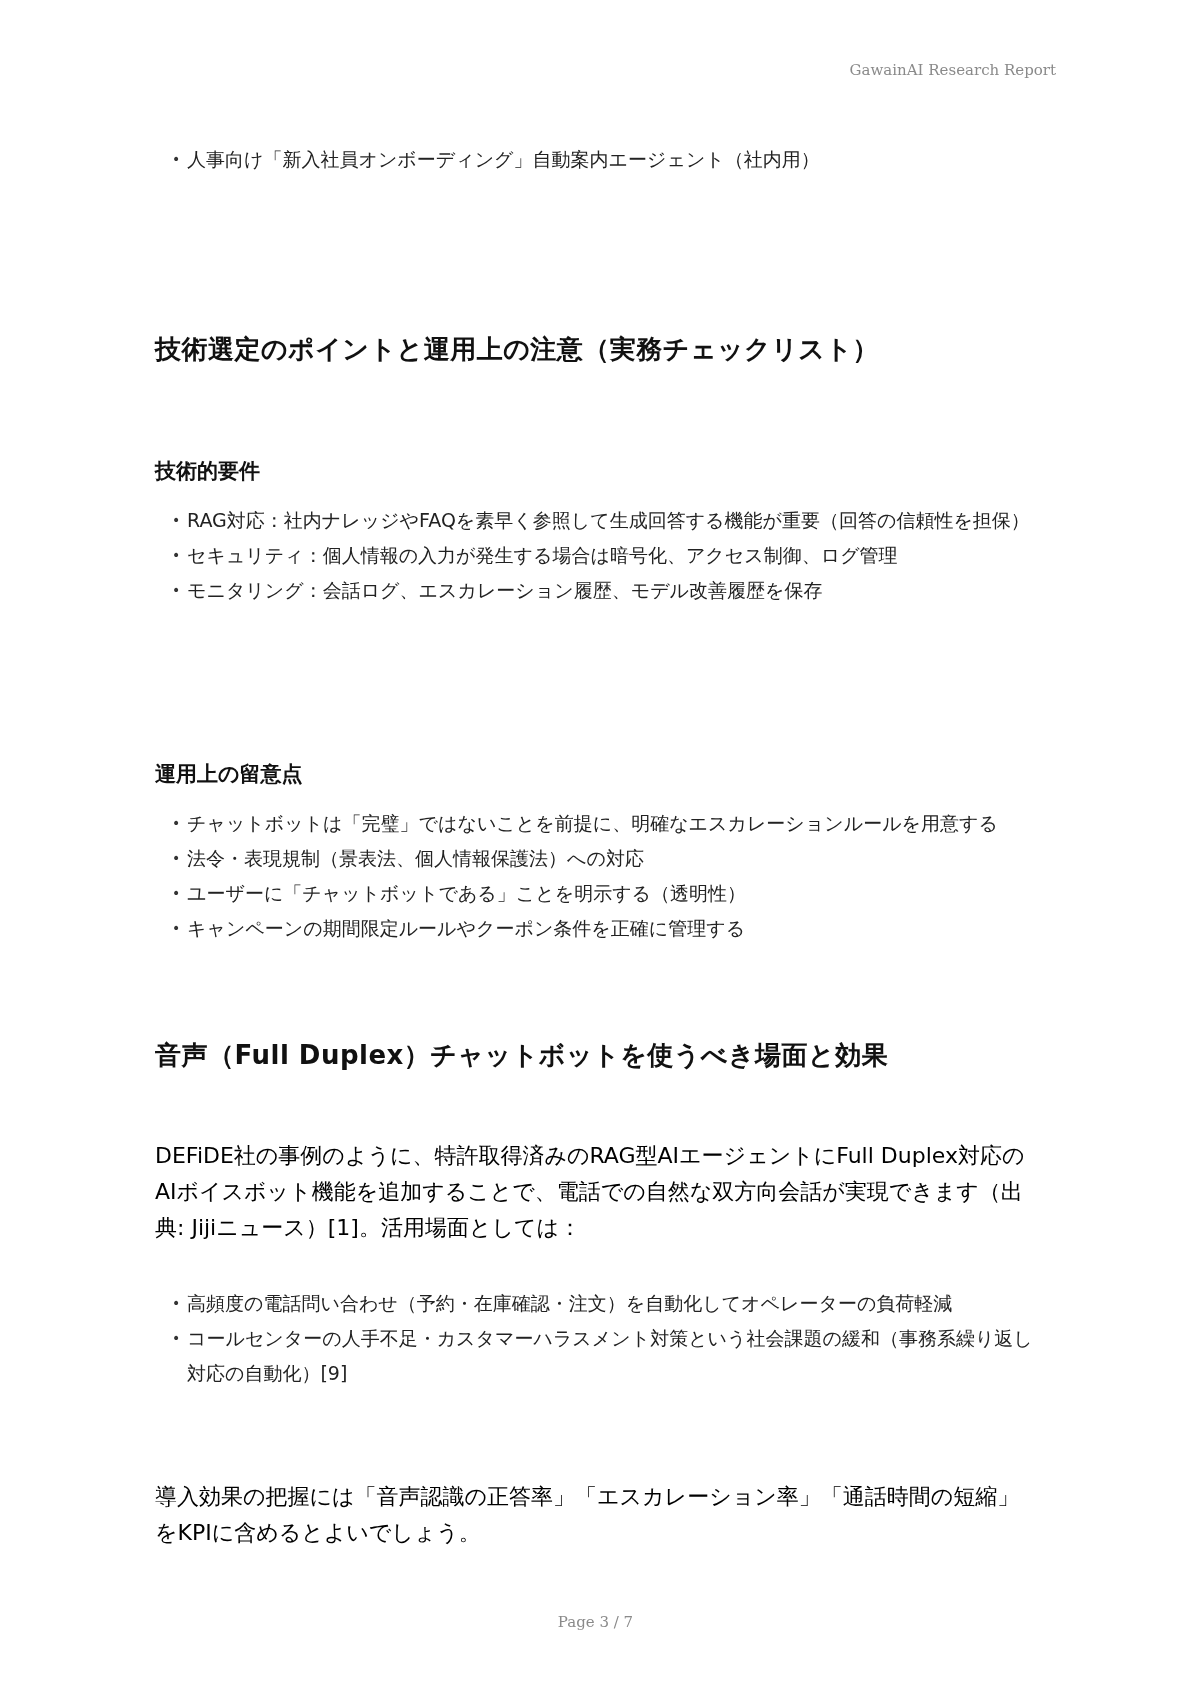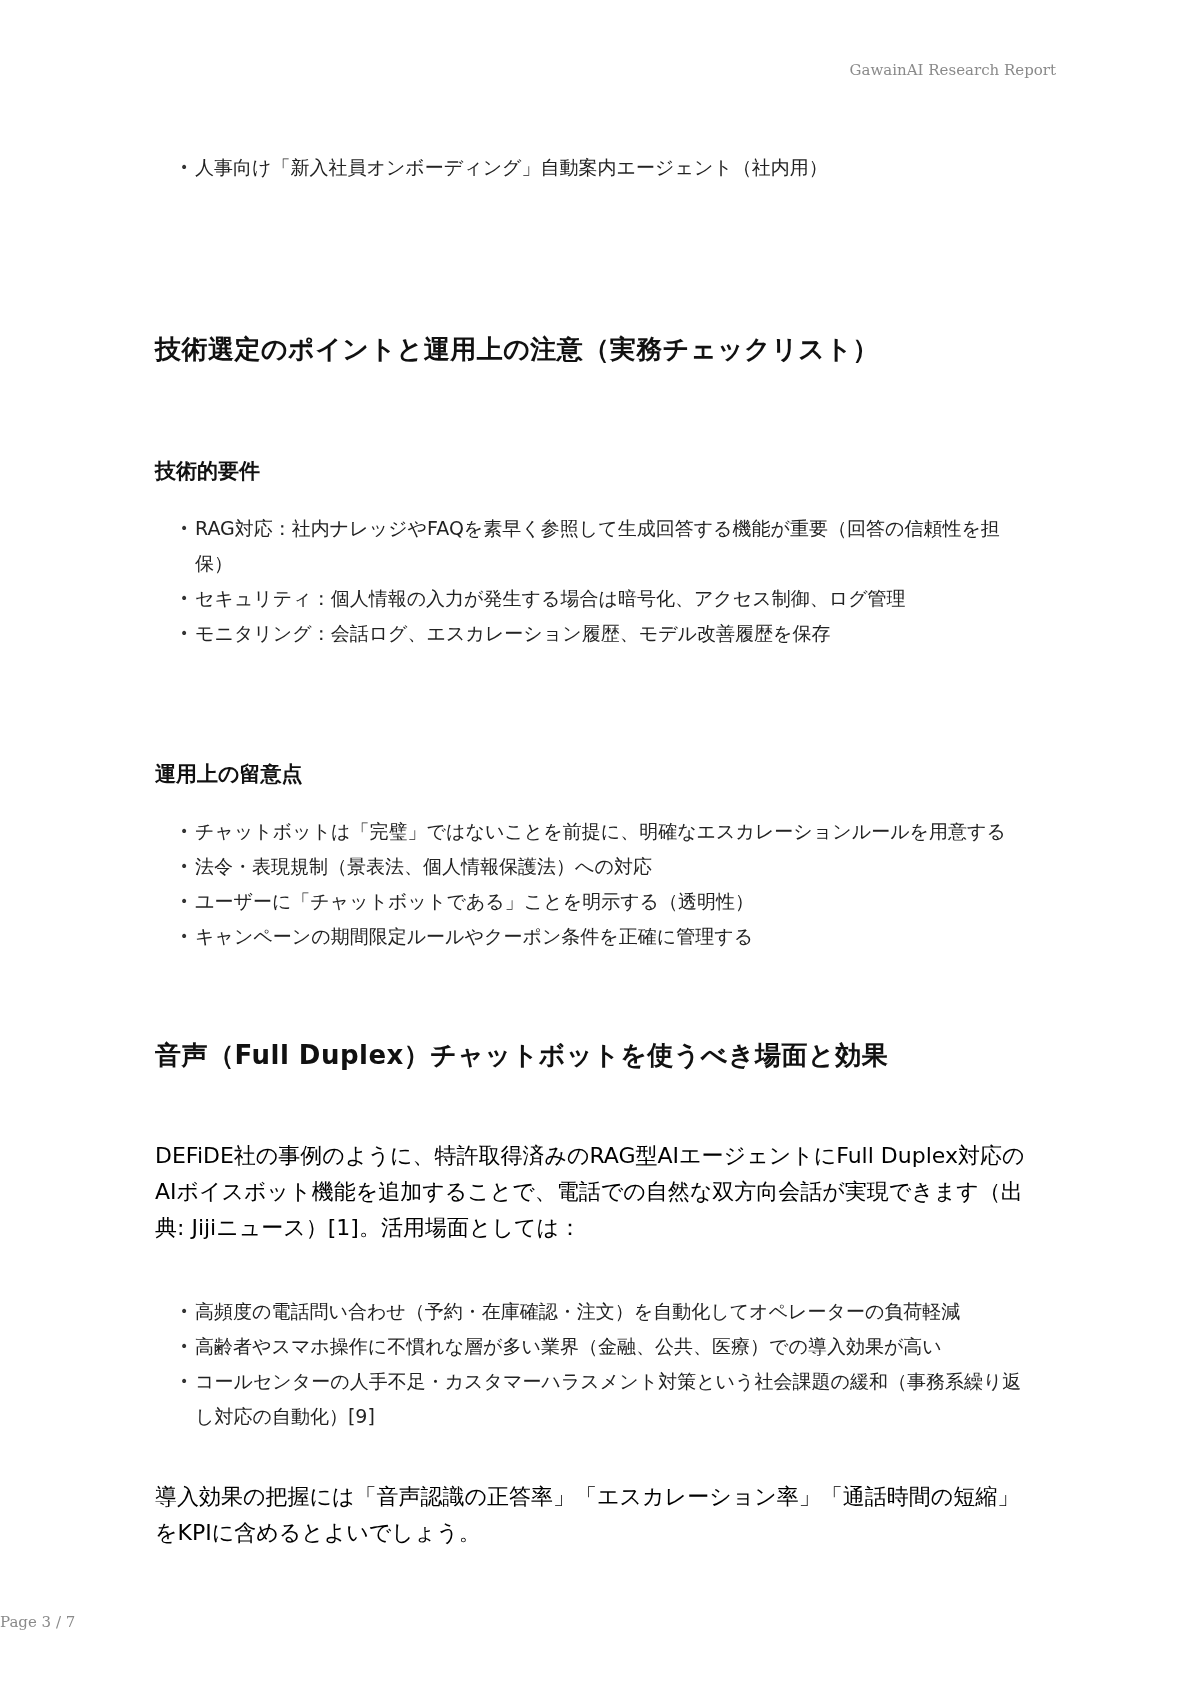--- a/index.html
+++ b/index.html
@@ -21,34 +21,34 @@
       right: 135px;
       font-family: "DejaVu Serif", "Liberation Serif", serif;
       font-size: 15px;
       color: #8a8a8a;
     }
     .page-footer {
       position: absolute;
       top: 1613px;
       left: 0;
       width: 1191px;
-      text-align: left;
+      text-align: center;
       font-family: "DejaVu Serif", "Liberation Serif", serif;
       font-size: 15px;
       color: #8a8a8a;
     }
     .content {
       position: absolute;
       left: 155px;
       top: 0;
       width: 880px;
     }
     ul.bullets {
       list-style: none;
-      margin: 8px;
+      margin: 0;
       padding: 0;
     }
     ul.bullets li {
       position: relative;
       padding-left: 32px;
       font-size: 19px;
       line-height: 35px;
       color: #222;
     }
     ul.bullets li::before {
@@ -118,21 +118,20 @@
     </ul>
   </div>
 
   <h2 class="section-title" style="top:1038px;">音声（Full Duplex）チャットボットを使うべき場面と効果</h2>
 
   <p class="para" style="top:1138px;">DEFiDE社の事例のように、特許取得済みのRAG型AIエージェントにFull Duplex対応のAIボイスボット機能を追加することで、電話での自然な双方向会話が実現できます（出典: Jijiニュース）[1]。活用場面としては：</p>
 
   <div class="block" style="top:1286px;">
     <ul class="bullets">
       <li>高頻度の電話問い合わせ（予約・在庫確認・注文）を自動化してオペレーターの負荷軽減</li>
-      <li>高齢者やスマホ操作に不慣れな層が多い業界（金融、公共、医療）での導入効果が高い</li>
       <li>コールセンターの人手不足・カスタマーハラスメント対策という社会課題の緩和（事務系繰り返し対応の自動化）[9]</li>
     </ul>
   </div>
 
   <p class="para" style="top:1479px;">導入効果の把握には「音声認識の正答率」「エスカレーション率」「通話時間の短縮」をKPIに含めるとよいでしょう。</p>
 </div>
 
 <div class="page-footer">Page 3 / 7</div>
 
 </body></html>

